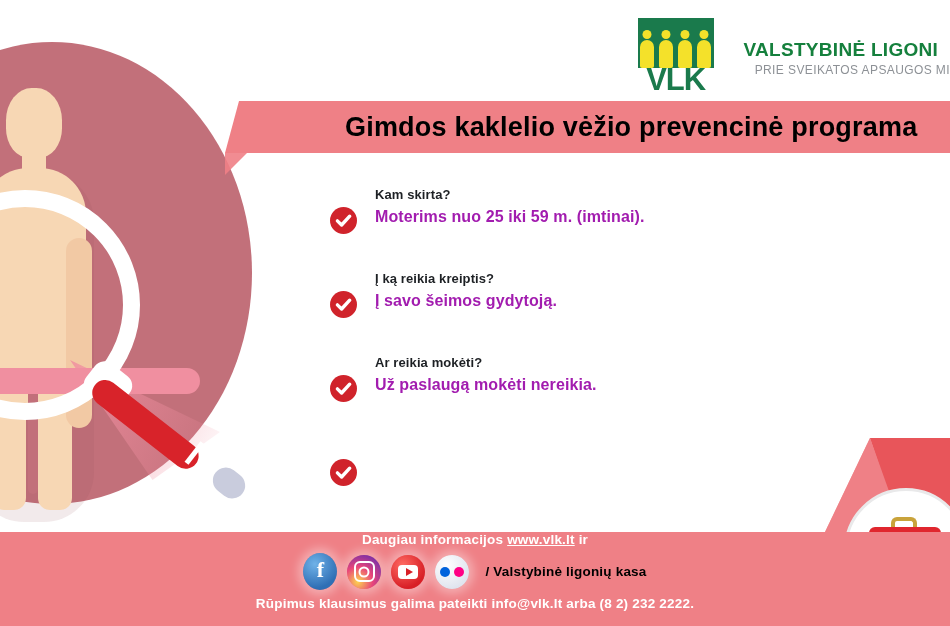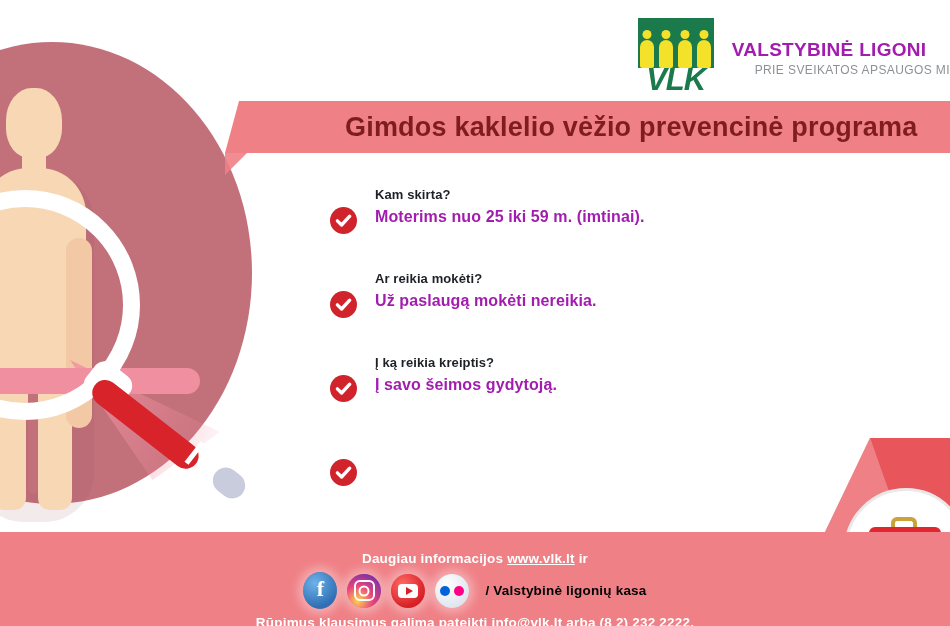--- a/index.html
+++ b/index.html
@@ -197,21 +197,20 @@
     top: 18px;
     display: flex;
     align-items: center;
     gap: 14px;
     padding-right: 0;
   }
   .logo-mark {
     width: 84px;
     height: 76px;
     position: relative;
-    font-style: italic;
   }
   .logo-square {
     position: absolute;
     left: 4px;
     top: 0;
     width: 76px;
     height: 50px;
     background: #1a7a4c;
     overflow: hidden;
   }
@@ -259,23 +258,24 @@
     font-size: 31px;
     font-weight: bold;
     letter-spacing: -1px;
     color: #1a7a4c;
     font-family: "Liberation Sans", sans-serif;
   }
   .logo-text { padding-top: 4px; }
   .logo-line1 {
     font-size: 19px;
     font-weight: bold;
-    color: #a21caf;
+    color: #15803d;
     letter-spacing: .3px;
     white-space: nowrap;
+    text-align: center;
   }
   .logo-line2 {
     font-size: 12px;
     color: #8d9196;
     letter-spacing: .4px;
     white-space: nowrap;
     margin-top: 2px;
     padding-left: 23px;
   }
 
@@ -285,21 +285,21 @@
     left: 225px;
     top: 101px;
     width: 760px;
     height: 52px;
     background: #ef8086;
     clip-path: polygon(14px 0, 100% 0, 100% 100%, 0 100%);
     display: flex;
     align-items: center;
   }
   .title-text {
-    color: #7f1d1d;
+    color: #000000;
     font-size: 27px;
     font-weight: bold;
     padding-left: 120px;
     white-space: nowrap;
     letter-spacing: .2px;
   }
   .title-notch {
     position: absolute;
     left: 225px;
     top: 153px;
@@ -404,21 +404,21 @@
     width: 950px;
     height: 94px;
     background: #ef8086;
     overflow: hidden;
   }
   .footer-line1 {
     text-align: center;
     color: #ffffff;
     font-size: 13.5px;
     font-weight: bold;
-    padding-top: 19px;
+    padding-top: 0;
     letter-spacing: .2px;
   }
   .footer-link { text-decoration: underline; }
   .social-row {
     display: flex;
     align-items: center;
     justify-content: center;
     gap: 10px;
     margin-top: 6px;
   }
@@ -573,35 +573,35 @@
     </div>
 
     <div class="qa-item">
       <span class="check-icon">
         <svg width="27" height="27" viewBox="0 0 27 27" aria-hidden="true">
           <circle cx="13.5" cy="13.5" r="13.5" fill="#d0232b"></circle>
           <path d="M7.4 13.9 L11.6 18.0 L19.7 9.2" stroke="#ffffff" stroke-width="3.4" fill="none" stroke-linecap="round" stroke-linejoin="round"></path>
         </svg>
       </span>
       <span class="qa-texts">
-        <div class="qa-question">Ar reikia mokėti?</div>
-        <div class="qa-answer">Už paslaugą mokėti nereikia.</div>
+        <div class="qa-question">Į ką reikia kreiptis?</div>
+        <div class="qa-answer">Į savo šeimos gydytoją.</div>
       </span>
     </div>
 
     <div class="qa-item">
       <span class="check-icon">
         <svg width="27" height="27" viewBox="0 0 27 27" aria-hidden="true">
           <circle cx="13.5" cy="13.5" r="13.5" fill="#d0232b"></circle>
           <path d="M7.4 13.9 L11.6 18.0 L19.7 9.2" stroke="#ffffff" stroke-width="3.4" fill="none" stroke-linecap="round" stroke-linejoin="round"></path>
         </svg>
       </span>
       <span class="qa-texts">
-        <div class="qa-question">Į ką reikia kreiptis?</div>
-        <div class="qa-answer">Į savo šeimos gydytoją.</div>
+        <div class="qa-question">Ar reikia mokėti?</div>
+        <div class="qa-answer">Už paslaugą mokėti nereikia.</div>
       </span>
     </div>
 
     <div class="qa-item">
       <span class="check-icon">
         <svg width="27" height="27" viewBox="0 0 27 27" aria-hidden="true">
           <circle cx="13.5" cy="13.5" r="13.5" fill="#d0232b"></circle>
           <path d="M7.4 13.9 L11.6 18.0 L19.7 9.2" stroke="#ffffff" stroke-width="3.4" fill="none" stroke-linecap="round" stroke-linejoin="round"></path>
         </svg>
       </span>

